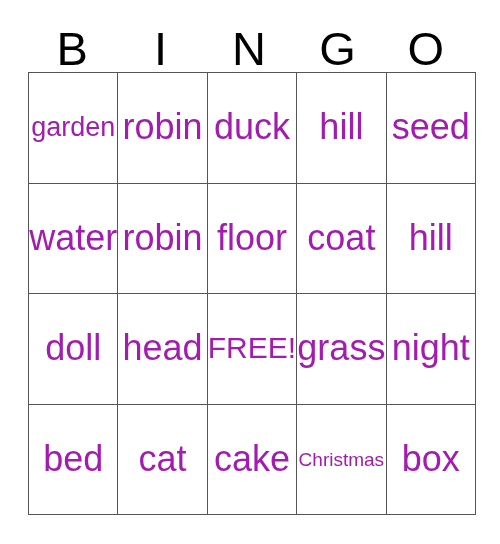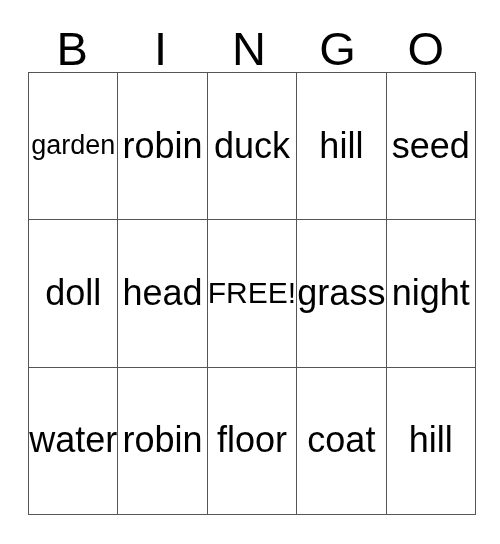--- a/index.html
+++ b/index.html
@@ -67,21 +67,21 @@
     overflow: hidden;
     background: #ffffff;
   }
   .cell-inner {
     display: block;
     width: 100%;
     text-align: center;
     font-size: 36px;
     line-height: 1.02;
     white-space: nowrap;
-    color: #000000;
+    color: #a21caf;
   }
   
   .fit-tight   { font-size: 27px; }   
   .fit-medium  { font-size: 30px; }   
   .fit-small   { font-size: 19px; }   
 </style>
 </head>
 <body>
 
 <div id="bingo-card">
@@ -108,48 +108,65 @@
           </td>
         <td>
             <span class="cell-inner">hill</span>
           </td>
         <td>
             <span class="cell-inner">seed</span>
           </td>
       </tr>
       <tr>
         <td>
+            <span class="cell-inner">water</span>
+          </td>
+        <td>
+            <span class="cell-inner">robin</span>
+          </td>
+        <td>
+            <span class="cell-inner">floor</span>
+          </td>
+        <td>
+            <span class="cell-inner">coat</span>
+          </td>
+        <td>
+            <span class="cell-inner">hill</span>
+          </td>
+      </tr>
+      <tr>
+        <td>
             <span class="cell-inner">doll</span>
           </td>
         <td>
             <span class="cell-inner">head</span>
           </td>
         <td>
             <span class="cell-inner fit-medium">FREE!</span>
           </td>
         <td>
             <span class="cell-inner">grass</span>
           </td>
         <td>
             <span class="cell-inner">night</span>
           </td>
       </tr>
       <tr>
         <td>
-            <span class="cell-inner">water</span>
+            <span class="cell-inner">bed</span>
           </td>
         <td>
-            <span class="cell-inner">robin</span>
+            <span class="cell-inner">cat</span>
           </td>
         <td>
-            <span class="cell-inner">floor</span>
+            <span class="cell-inner">cake</span>
           </td>
         <td>
-            <span class="cell-inner">coat</span>
+            <span class="cell-inner fit-small">Christmas</span>
           </td>
         <td>
-            <span class="cell-inner">hill</span>
+            <span class="cell-inner">box</span>
           </td>
       </tr>
     </tbody>
   </table>
 
 </div>
 
 </body></html>

